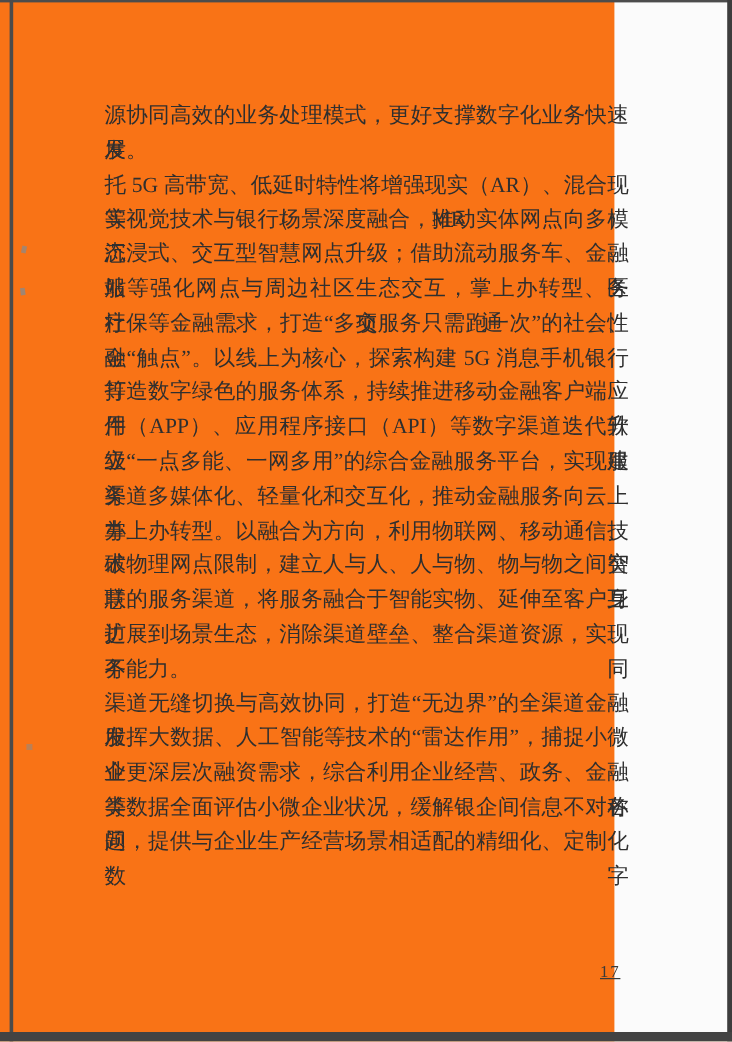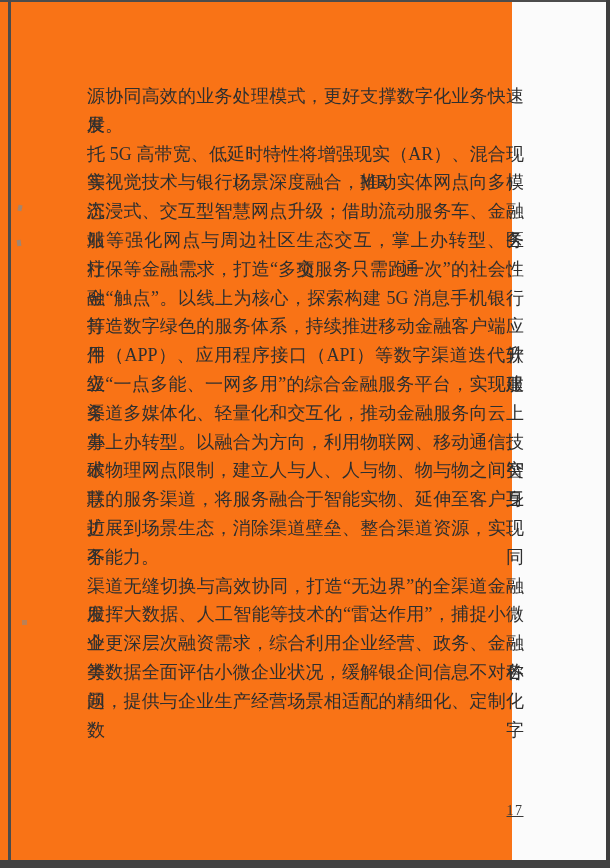--- a/index.html
+++ b/index.html
@@ -64,21 +64,21 @@
     padding-left: 36px;
   }
   .page-number {
     position: absolute;
     left: 500px;
     top: 803px;
     width: 30px;
     font-size: 14px;
     letter-spacing: 1.5px;
     color: #3a3a3a;
-    text-align: center;
+    text-align: left;
     text-decoration: underline;
   }
   
   .speck { position: absolute; background: #8a8a8a; }
   .speck-1 { left: 18px; top: 205px; width: 4px; height: 6px; transform: rotate(12deg); opacity: .75; }
   .speck-2 { left: 17px; top: 240px; width: 4px; height: 6px; transform: rotate(-8deg); opacity: .8; }
   .speck-3 { left: 22px; top: 620px; width: 5px; height: 5px; opacity: .55; }
 </style>
 </head>
 <body>

